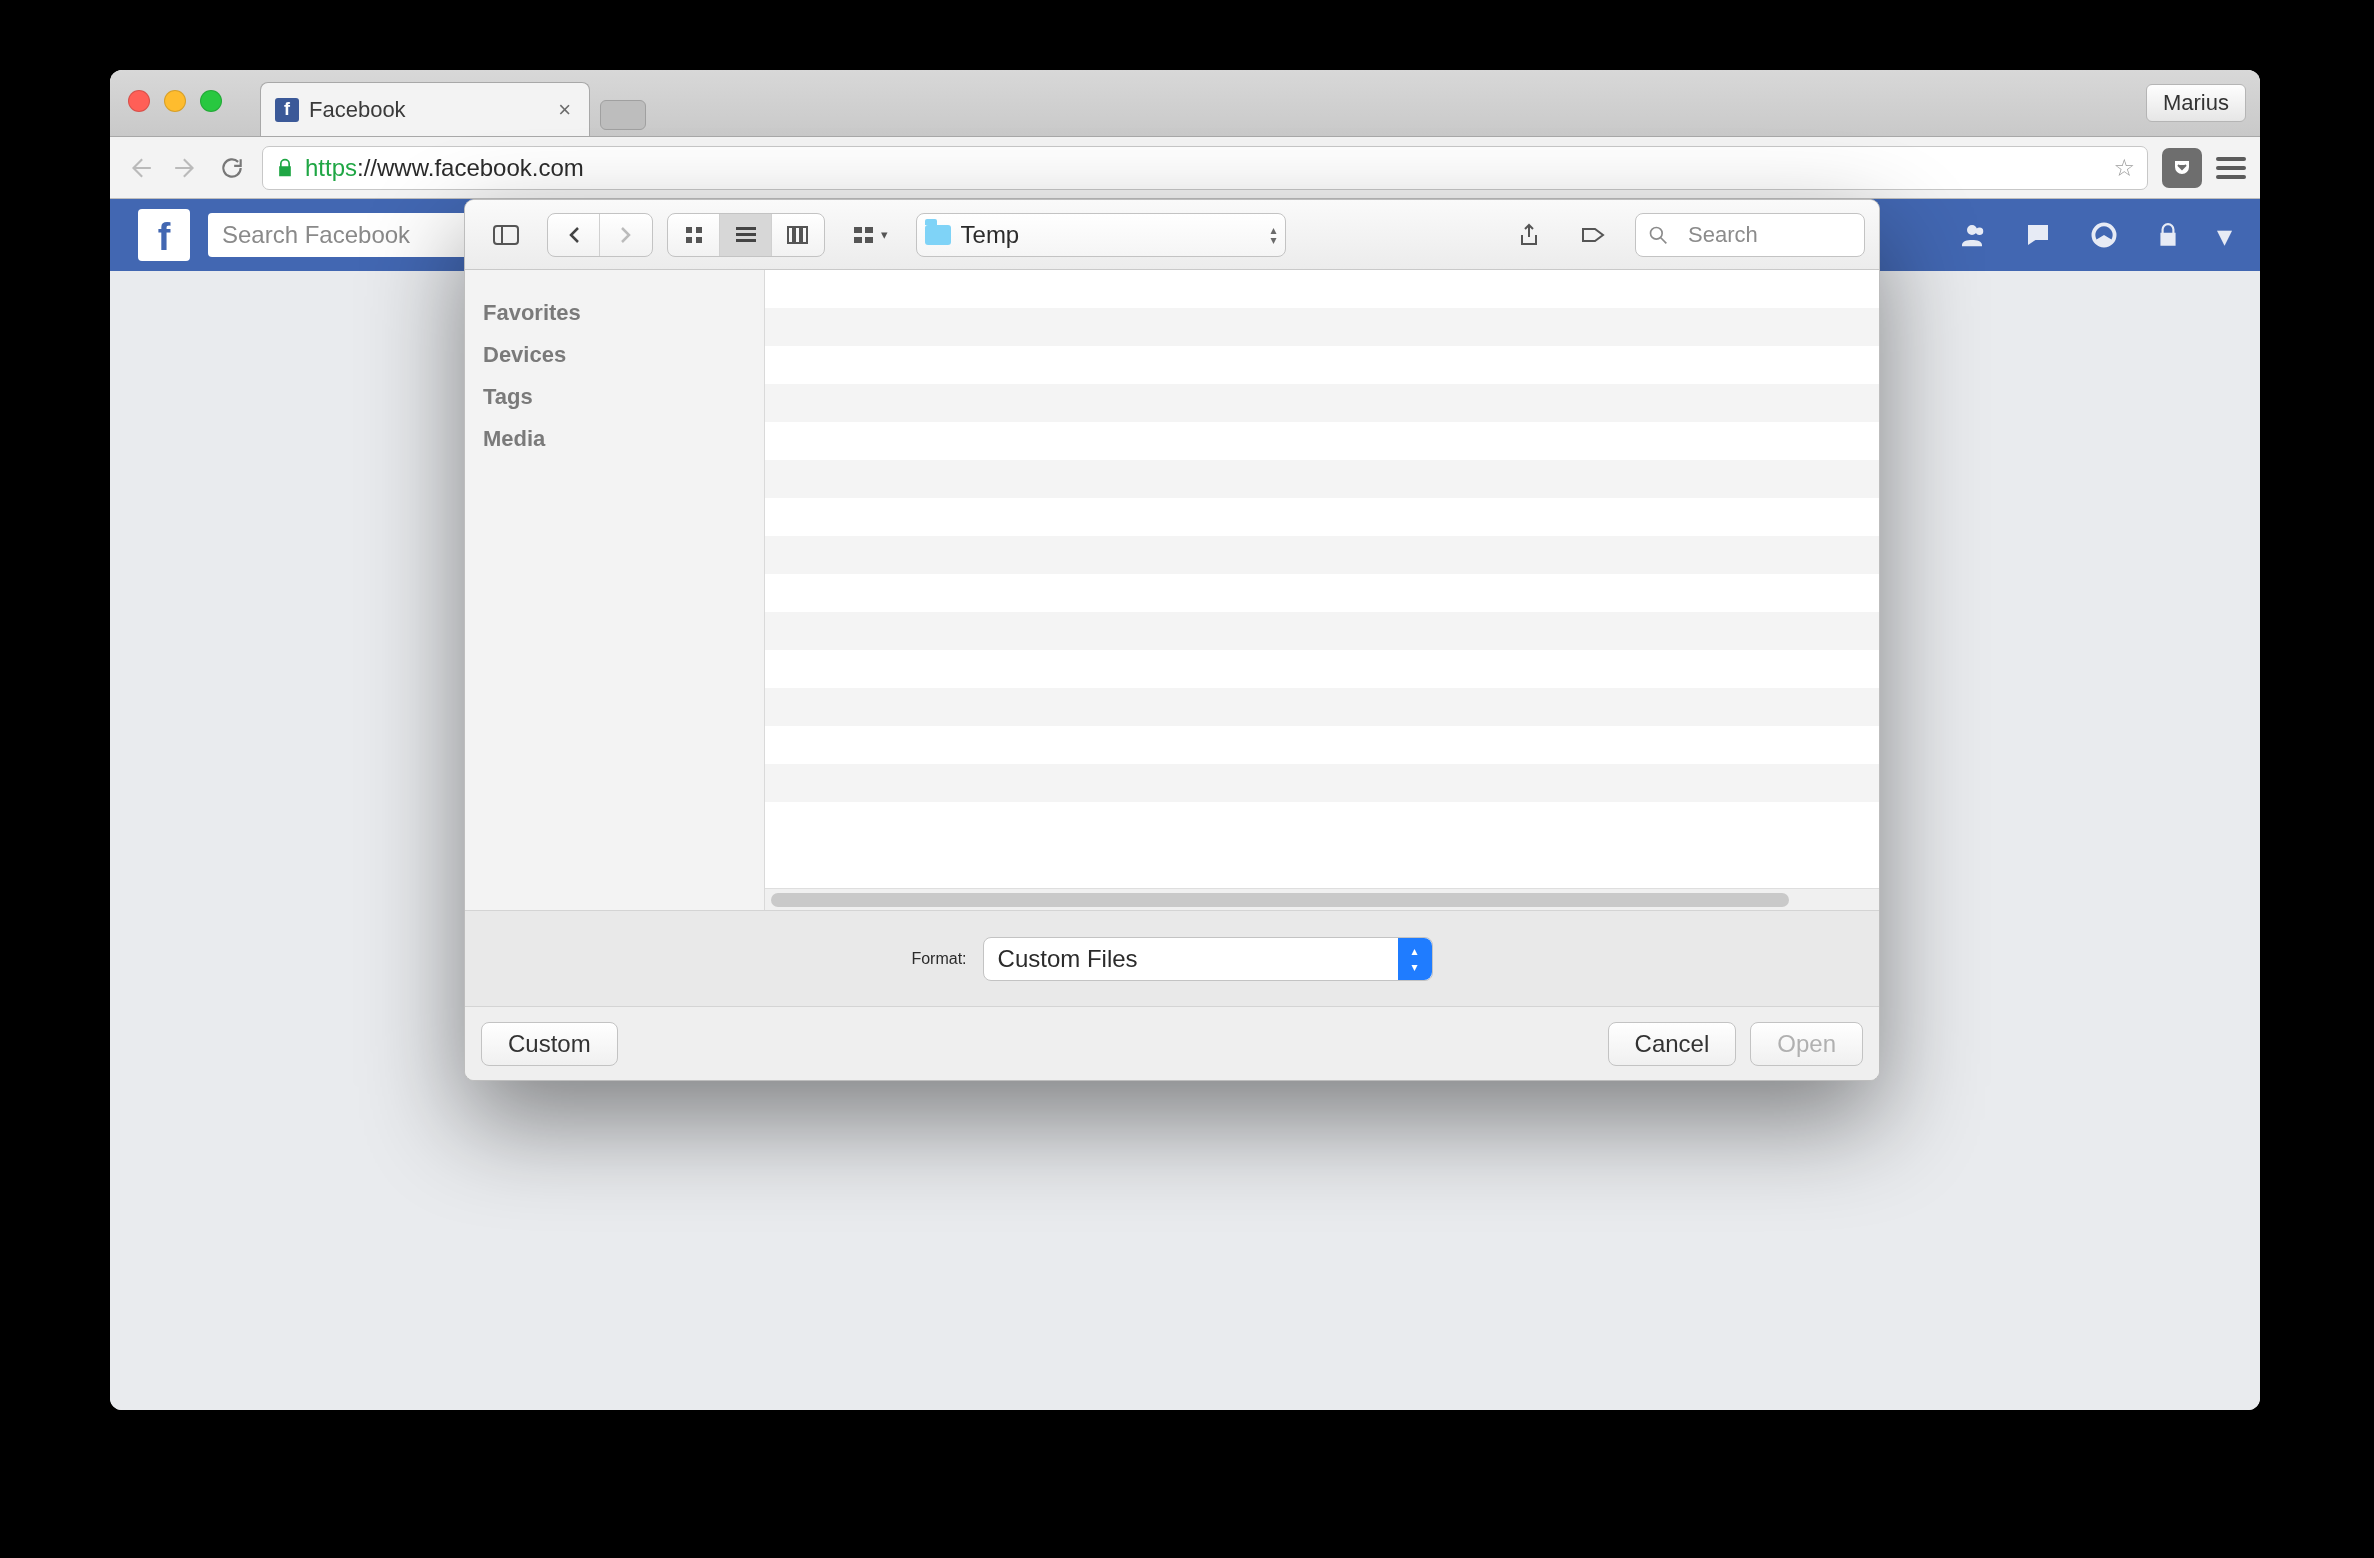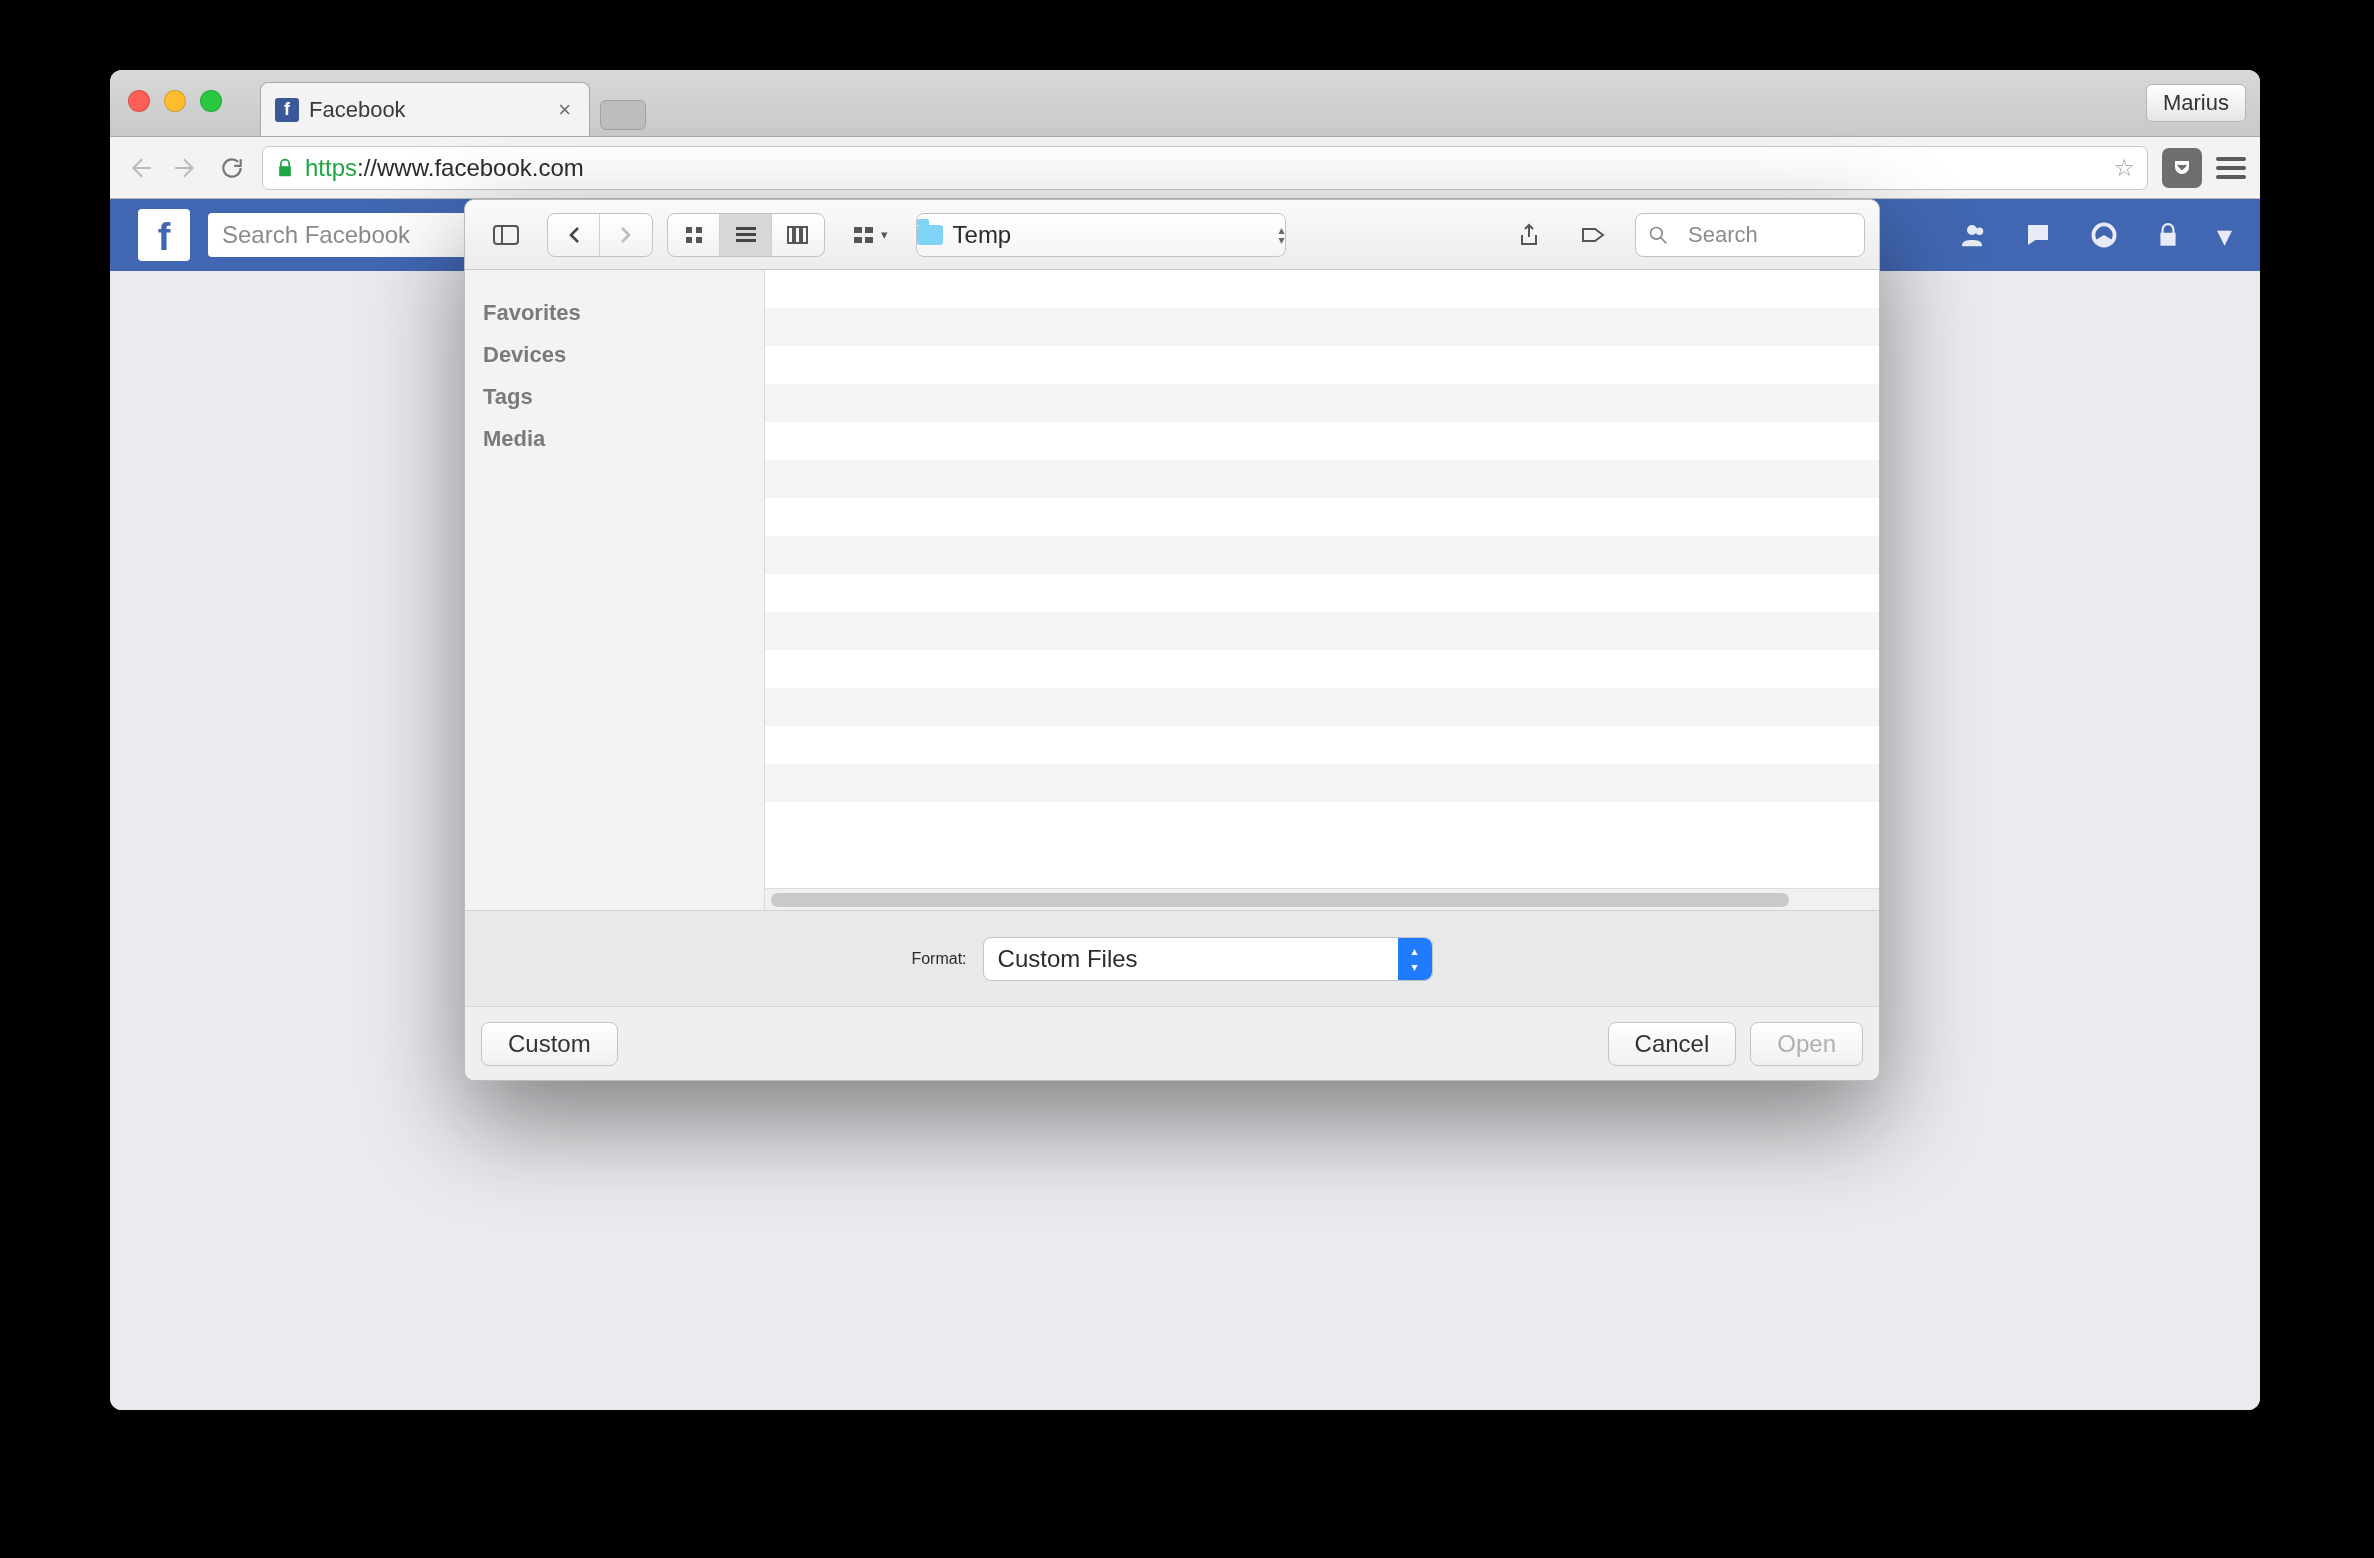--- a/index.html
+++ b/index.html
@@ -83,21 +83,21 @@
   .seg > button, .btn {
     background:transparent; border:none; height:100%; padding:0 14px; font-size:20px; color:#444; display:flex; align-items:center; justify-content:center; gap:6px;
   }
   .seg > button { border-right:1px solid #d0d0d0; min-width:52px; }
   .seg > button:last-child { border-right:none; }
   .seg > button.active { background:#d7d7d7; }
   .seg > button.disabled, .btn.disabled { color:#b7b7b7; }
 
   .folderdrop {
     flex: 0 0 370px; height:44px; background:linear-gradient(#ffffff,#f5f5f5); border:1px solid #c3c3c3; border-radius:8px;
-    display:flex; align-items:center; padding:0 0; gap:10px; font-size:24px; color:#2b2b2b;
+    display:flex; align-items:center; padding:0 8px; gap:10px; font-size:24px; color:#2b2b2b;
   }
   .folder-swatch { width:26px; height:20px; background:#7fd3f7; border-radius:3px; position:relative; }
   .folder-swatch::before { content:""; position:absolute; top:-6px; left:0; width:12px; height:6px; background:#7fd3f7; border-radius:2px 2px 0 0; }
   .stepper { margin-left:auto; display:flex; flex-direction:column; font-size:12px; color:#6a6a6a; line-height:10px; }
 
   .sheet-search {
     flex: 0 0 230px; height:44px; background:#fff; border:1px solid #c3c3c3; border-radius:8px;
     display:flex; align-items:center; padding:0 12px; gap:20px; color:#8b8b8b; font-size:22px;
   }
 

